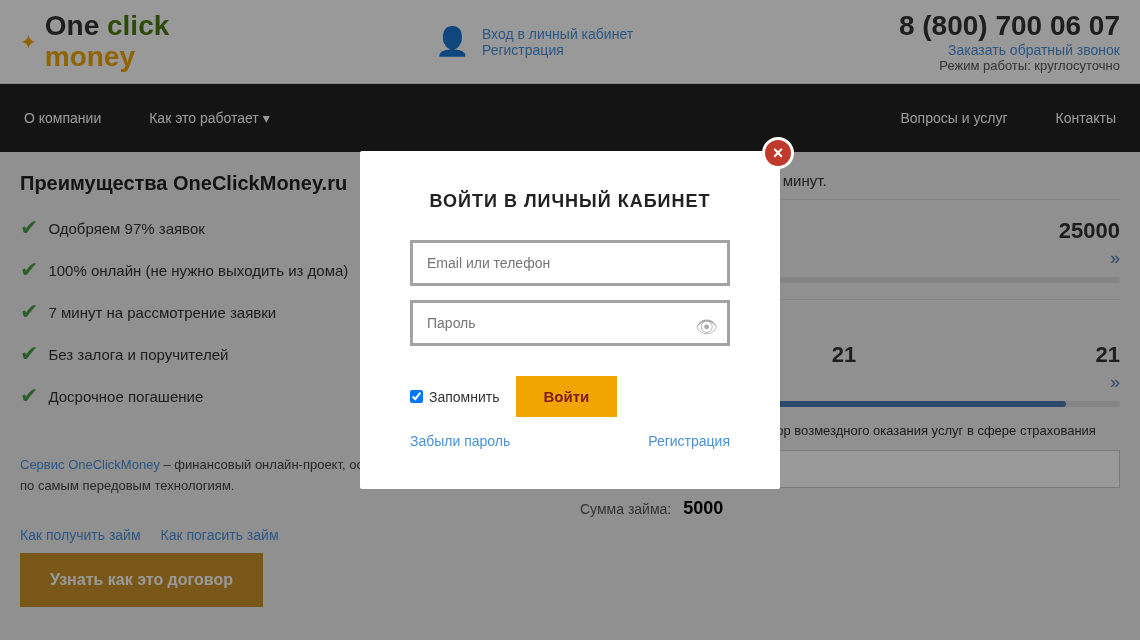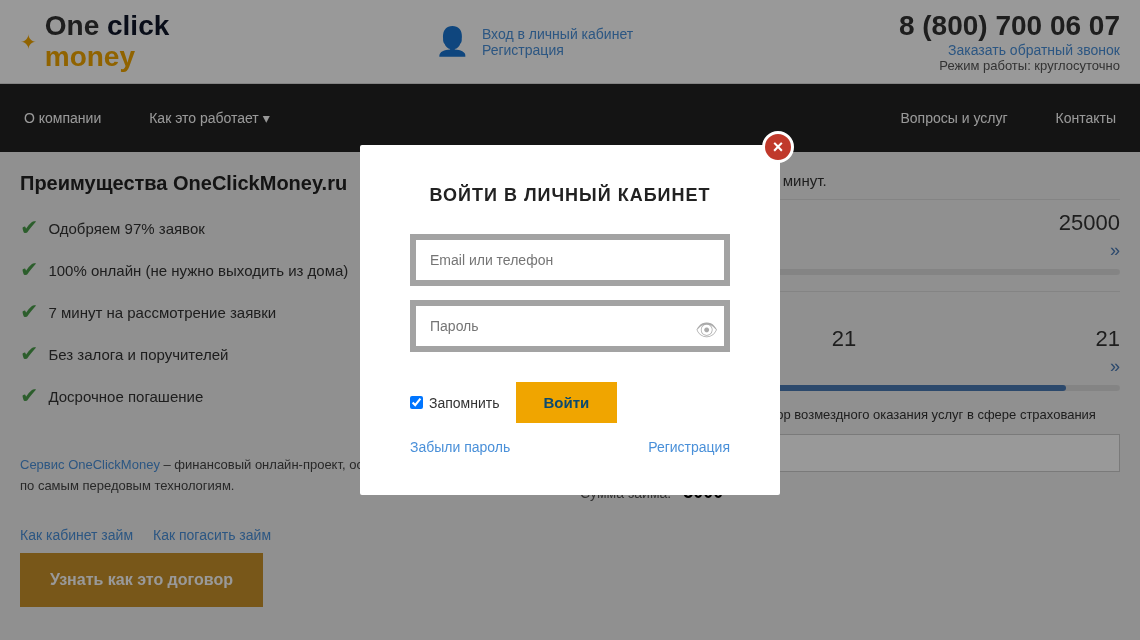--- a/index.html
+++ b/index.html
@@ -10,21 +10,21 @@
       background: #fff;
       display: flex;
       align-items: center;
       justify-content: space-between;
       padding: 10px 20px;
       border-bottom: 1px solid #ddd;
     }
     .logo-area { display: flex; align-items: center; }
     .logo-text { line-height: 1.1; }
     .logo-one { font-size: 28px; font-weight: bold; color: #333; }
-    .logo-click { font-size: 28px; font-weight: bold; color: #0f172a; }
+    .logo-click { font-size: 28px; font-weight: bold; color: #4d7c0f; }
     .logo-money { font-size: 28px; font-weight: bold; color: #f0a500; }
     .logo-icon { color: #f0a500; font-size: 20px; margin-right: 8px; }
 
     .header-center { display: flex; align-items: center; gap: 12px; color: #555; }
     .header-center-icon { font-size: 28px; color: #888; }
     .header-links a { display: block; color: #4a90d9; text-decoration: none; font-size: 14px; }
 
     .header-right { text-align: right; }
     .phone-number { font-size: 28px; font-weight: bold; color: #333; }
     .callback-link { color: #4a90d9; text-decoration: none; font-size: 14px; display: block; }
@@ -70,21 +70,21 @@
       padding: 18px 30px;
       font-size: 16px;
       cursor: pointer;
       font-weight: bold;
     }
 
     
     .loan-text { font-size: 15px; color: #333; margin-bottom: 10px; }
     .loan-badge { background: #f0a500; color: #fff; padding: 2px 6px; font-size: 13px; border-radius: 2px; }
     .loan-values { display: flex; justify-content: space-between; margin-bottom: 4px; }
-    .loan-value { font-size: 22px; font-weight: normal; color: #333; }
+    .loan-value { font-size: 22px; font-weight: bold; color: #333; margin-top: 8px; }
     .slider-container { position: relative; margin-bottom: 16px; }
     .slider-track { height: 6px; background: #ddd; border-radius: 3px; position: relative; margin: 8px 0; }
     .slider-fill { height: 100%; background: #4a7ab5; border-radius: 3px; width: 10%; }
     .slider-arrows { display: flex; justify-content: space-between; font-size: 18px; color: #4a7ab5; }
 
     .period-label { font-size: 16px; font-weight: bold; margin-bottom: 6px; }
     .period-values { display: flex; justify-content: space-between; margin-bottom: 4px; gap: 8px; }
     .period-slider-fill { width: 90%; }
 
     .checkbox-row { display: flex; align-items: flex-start; gap: 8px; margin: 12px 0; font-size: 13px; color: #333; }
@@ -124,33 +124,33 @@
       cursor: pointer;
       display: flex;
       align-items: center;
       justify-content: center;
       font-weight: bold;
     }
     .modal-title { text-align: center; font-size: 18px; font-weight: bold; letter-spacing: 1px; margin-bottom: 28px; color: #222; }
     .modal-input {
       width: 100%;
       padding: 12px 14px;
-      border: 6px solid #a3a3a3;
+      border: 3px solid #a3a3a3;
       margin-bottom: 14px;
       font-size: 14px;
       color: #aaa;
     }
     .password-row { position: relative; }
     .password-row .modal-input { padding-right: 40px; }
     .eye-icon { position: absolute; right: 12px; top: 50%; transform: translateY(-65%); color: #aaa; font-size: 18px; }
     .modal-actions { display: flex; gap: 16px; margin: 16px 0; }
     .remember-label { display: flex; align-items: center; gap: 6px; font-size: 14px; color: #333; }
     .login-button {
       background: #f0a500;
-      color: #0c4a6e;
+      color: #7f1d1d;
       border: none;
       padding: 12px 28px;
       font-size: 15px;
       font-weight: bold;
       cursor: pointer;
     }
     .modal-links { display: flex; justify-content: space-between; }
     .modal-links a { color: #4a90d9; text-decoration: none; font-size: 14px; }
 
     hr { border: none; border-top: 1px solid #ddd; margin: 10px 0; }
@@ -217,21 +217,21 @@
       <span class="check-icon">✔</span>
       <span>Досрочное погашение</span>
     </div>
 
     <div style="height:30px"></div>
     <div class="description-text">
       <a href="#">Сервис OneClickMoney</a><span> – финансовый онлайн-проект, осуществляющий выдачу займов по самым передовым технологиям.</span>
     </div>
 
     <div class="footer-links">
-      <a href="#">Как кабинет займ</a>
+      <a href="#">Как получить займ</a>
       <a href="#">Как погасить займ</a>
     </div>
 
     <button class="cta-button">Узнать как это договор</button>
   </div>
 
   <div class="right-panel">
     <div class="loan-text">
       <span>зачисление на карту за</span>
       <span class="loan-badge">15*</span>

